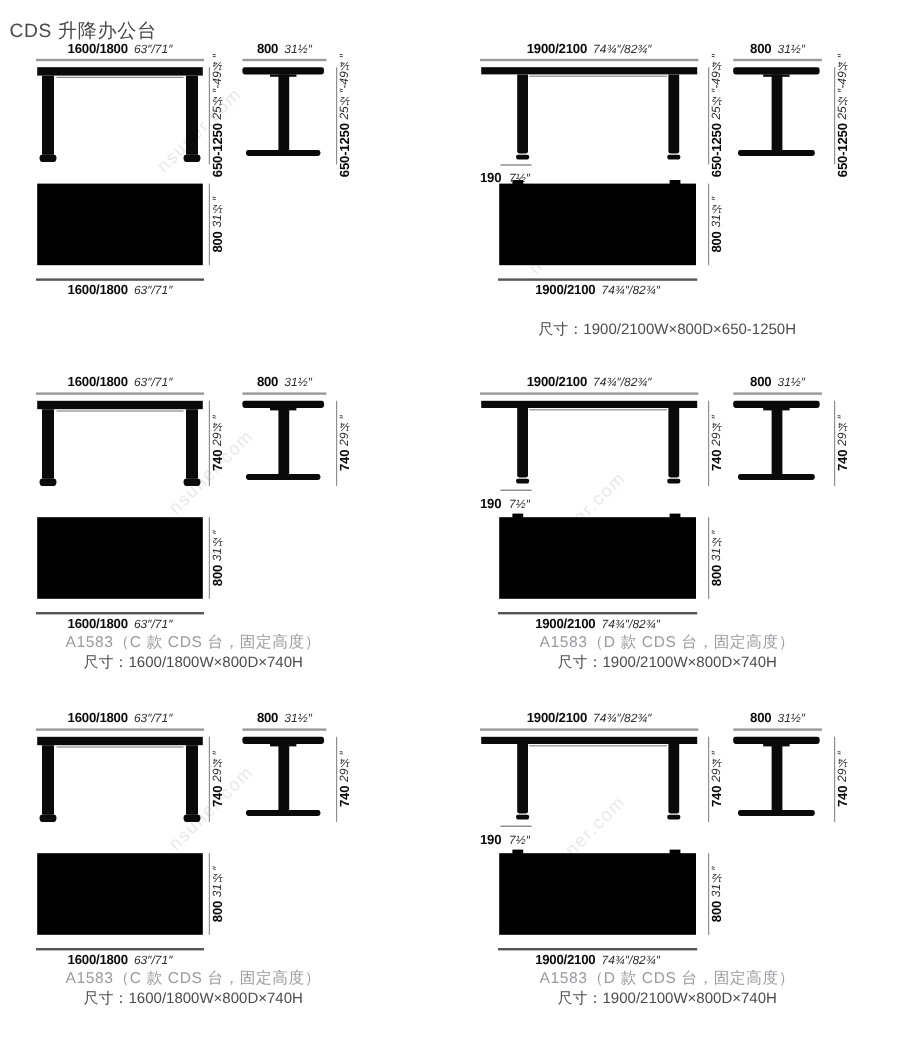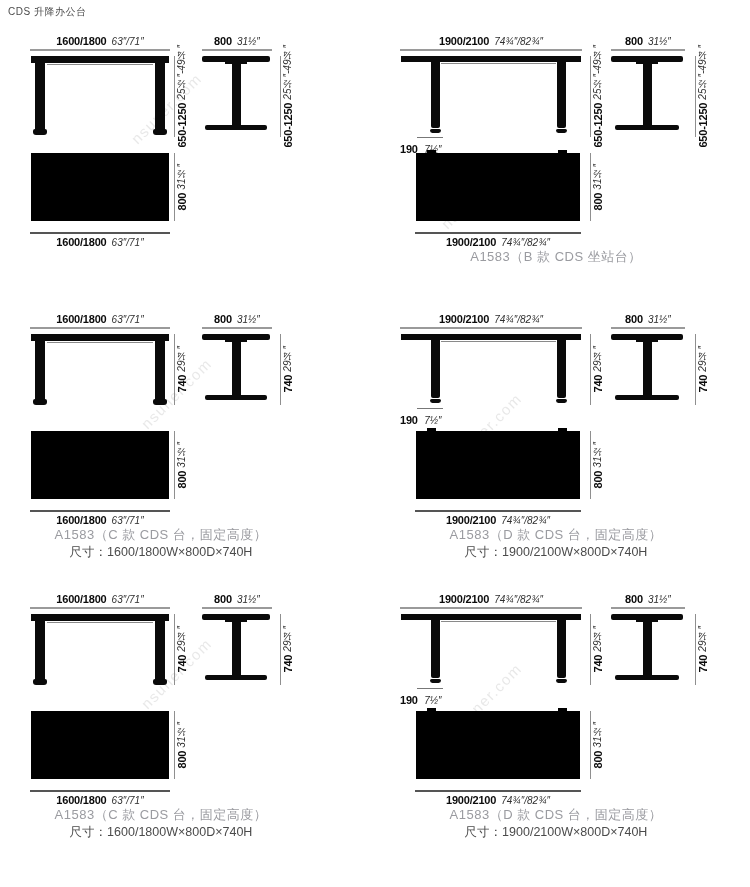--- a/index.html
+++ b/index.html
@@ -1,21 +1,21 @@
 <!DOCTYPE html>
 <html><head>
 <meta charset="utf-8">
 <style>
   html,body{margin:0;padding:0;}
   body{
     width:750px;height:887px;position:relative;background:#ffffff;
     font-family:"Liberation Sans","DejaVu Sans",sans-serif;
     overflow:hidden;color:#111;
   }
-  .title{position:absolute;left:8px;top:5px;font-size:10px;color:#4a4a4a;letter-spacing:.5px;}
+  .title{position:absolute;left:8px;top:16px;font-size:16px;color:#4a4a4a;letter-spacing:.5px;}
   .wm{position:absolute;color:rgba(110,110,110,.16);font-size:15px;letter-spacing:1.5px;
       transform:rotate(-45deg);white-space:nowrap;pointer-events:none;}
   .panel{position:absolute;width:312px;height:252px;}
   
   .hdim{position:absolute;}
   .htxt{font-size:11px;line-height:12px;text-align:center;white-space:nowrap;}
   .mm{font-weight:700;font-size:11px;color:#0b0b0b;letter-spacing:-.2px;}
   .in{font-style:italic;font-size:10px;color:#2e2e2e;padding-left:2px;}
   .hline{height:0;border-top:2px solid #9a9a9a;margin-top:1px;}
   .below .hline{border-top:2px solid #555;margin-top:0;}
@@ -148,21 +148,21 @@
   <div class="nub" style="left:158px"></div>
   <div class="topview" style="left:16px;top:118px;width:164px;height:68px"></div>
   <div class="vdim tv-vdim" style="left:190px;top:118px">
     <div class="vline"></div>
     <div class="vtxt"><span class="mm">800</span> <span class="in">31½″</span></div>
   </div>
   <div class="hdim below" style="left:15px;top:197px;width:166px">
     <div class="hline"></div>
     <div class="htxt"><span class="mm">1900/2100</span> <span class="in">74¾″/82¾″</span></div>
   </div>
-  <div class="caption">A1583（B 款 CDS 坐站台）</div>
+  <div class="sizeline">尺寸：1900/2100W×800D×650-1250H</div>
 </div>
     <div class="panel p-left short" style="left: 30px; top: 313px;">
   <div class="hdim" style="left:0;top:0;width:140px">
     <div class="htxt"><span class="mm">1600/1800</span> <span class="in">63″/71″</span></div>
     <div class="hline"></div>
   </div>
   <div class="bar" style="left:1px;top:21px;width:138px;height:7px"></div>
   <div class="rail" style="left:17px;top:29px;width:106px"></div>
   <div class="fv-leg" style="left:5px"></div>
   <div class="fv-leg" style="left:125px"></div>

